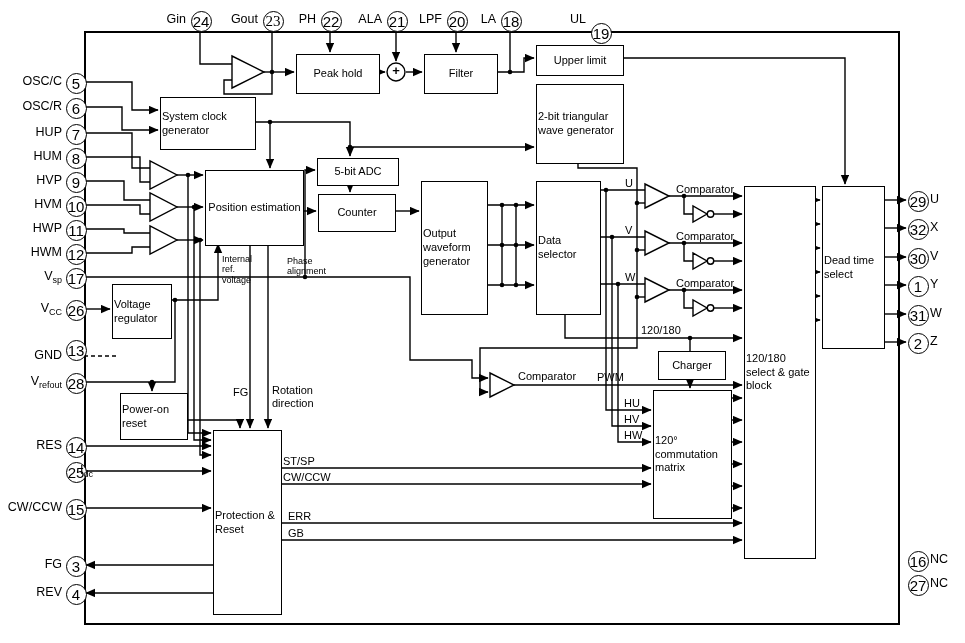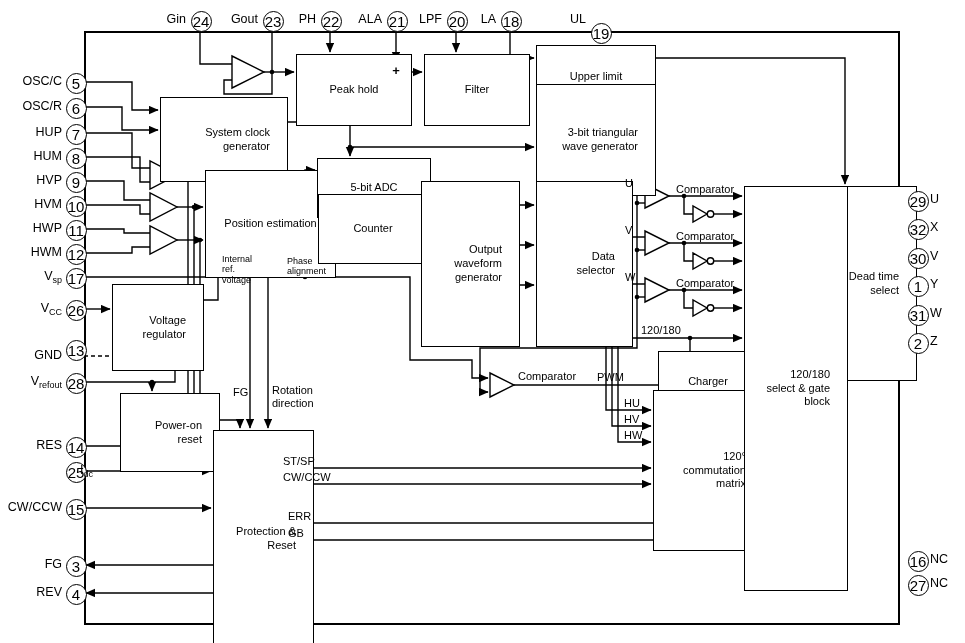--- a/index.html
+++ b/index.html
@@ -7,22 +7,22 @@
     position:relative;width:965px;height:643px;background:#ffffff;
     font-family:"Liberation Sans","DejaVu Sans",sans-serif;color:#000;overflow:hidden;
   }
   #wires{position:absolute;left:0;top:0;z-index:1}
   .wire{fill:none;stroke:#000;stroke-width:1.4}
   .frame{fill:none;stroke:#000;stroke-width:2}
   .sym{fill:#fff;stroke:#000;stroke-width:1.4}
   .dot{fill:#000;stroke:none}
   .block{
     position:absolute;border:1.5px solid #000;background:#fff;
-    display:flex;align-items:center;justify-content:center;text-align:right;
-    font-size:11px;line-height:1.25;z-index:2;padding:17px;
+    display:flex;align-items:center;justify-content:center;text-align:left;
+    font-size:11px;line-height:1.25;z-index:2;padding:1px;
   }
   .pin-circle{
     position:absolute;width:19px;height:19px;border:1.5px solid #000;border-radius:50%;
     background:#fff;display:flex;align-items:center;justify-content:center;
     font-size:15px;z-index:3;
   }
   .pin-label{position:absolute;font-size:12.5px;white-space:nowrap;z-index:3}
   .pin-sub{font-size:9px;vertical-align:-3px}
   .lbl{position:absolute;font-size:11px;white-space:nowrap;z-index:2;line-height:1.15}
   .lbl.small{font-size:9px}
@@ -182,21 +182,21 @@
 <div class="block" style="left: 296px; top: 54px; width: 80px; height: 36px;">
       <span>Peak hold</span>
     </div>
     <div class="block" style="left: 424px; top: 54px; width: 70px; height: 36px;">
       <span>Filter</span>
     </div>
     <div class="block" style="left: 536px; top: 45px; width: 84px; height: 27px;">
       <span>Upper limit</span>
     </div>
     <div class="block" style="left: 536px; top: 84px; width: 84px; height: 76px;">
-      <span>3-bit triangular wave generator</span>
+      <span>2-bit triangular wave generator</span>
     </div>
     <div class="block" style="left: 160px; top: 97px; width: 92px; height: 49px;">
       <span>System clock generator</span>
     </div>
     <div class="block" style="left: 205px; top: 170px; width: 95px; height: 72px;">
       <span>Position estimation</span>
     </div>
     <div class="block" style="left: 317px; top: 158px; width: 78px; height: 24px;">
       <span>5-bit ADC</span>
     </div>
@@ -230,21 +230,21 @@
     <div class="block" style="left: 744px; top: 186px; width: 68px; height: 369px;">
       <span>120/180 select &amp; gate block</span>
     </div>
     <div>
       <div class="pin-circle" style="left: 190.5px; top: 10.5px;">
         <span>24</span>
       </div>
       <div class="pin-label" style="left: 142px; top: 12px; width: 44px; text-align: right;"><span>Gin</span></div>
     </div>
     <div>
-      <div class="pin-circle" style="left: 262.5px; top: 10.5px;">
+      <div class="pin-circle" style="left: 262.5px; top: 10.5px; font-family: Liberation Serif, serif;">
         <span>23</span>
       </div>
       <div class="pin-label" style="left: 214px; top: 12px; width: 44px; text-align: right;"><span>Gout</span></div>
     </div>
     <div>
       <div class="pin-circle" style="left: 320.5px; top: 10.5px;">
         <span>22</span>
       </div>
       <div class="pin-label" style="left: 272px; top: 12px; width: 44px; text-align: right;"><span>PH</span></div>
     </div>

